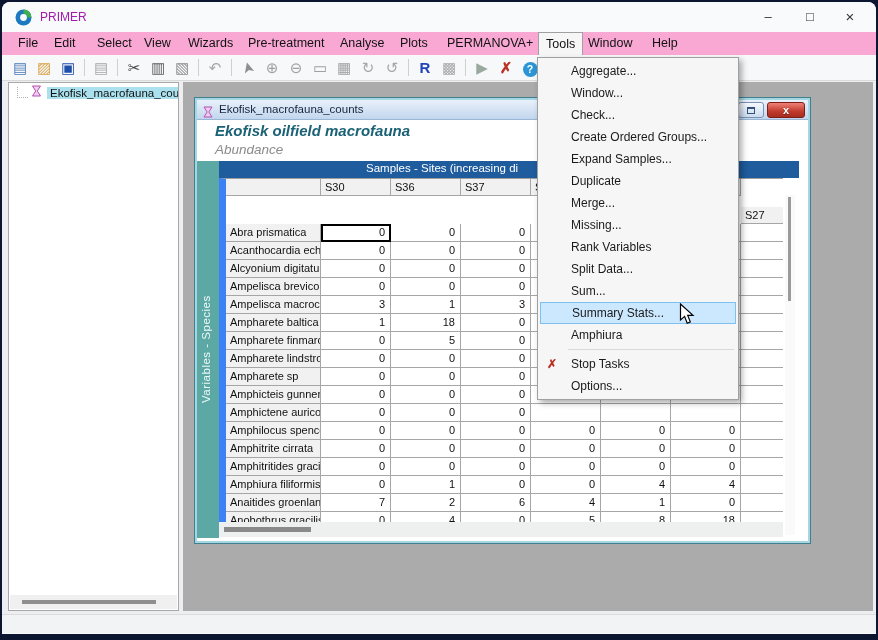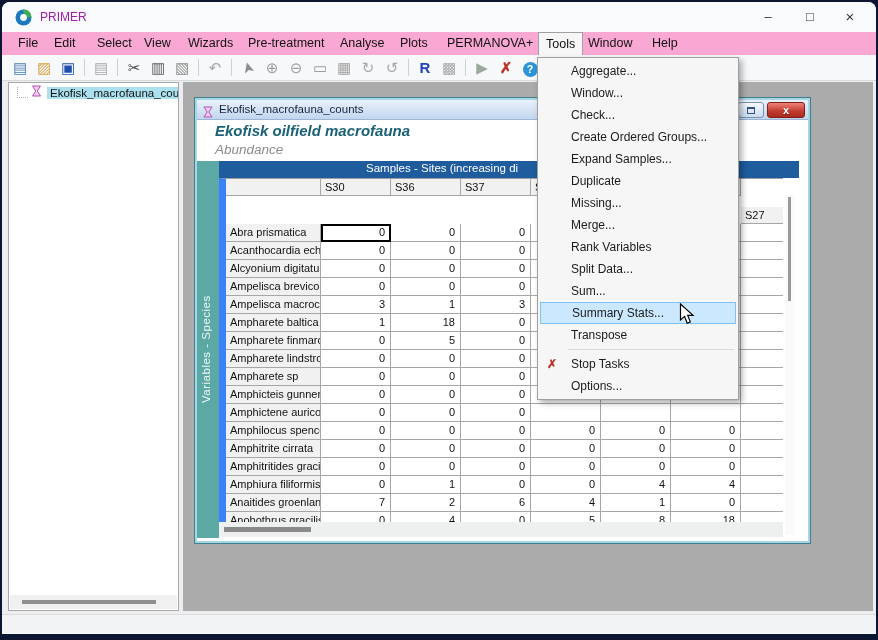--- a/index.html
+++ b/index.html
@@ -393,27 +393,27 @@
 
   <div class="status"></div>
 
   <div class="popup" id="popup">
       <div class="pitem">Aggregate...</div>
       <div class="pitem">Window...</div>
       <div class="pitem">Check...</div>
       <div class="pitem">Create Ordered Groups...</div>
       <div class="pitem">Expand Samples...</div>
       <div class="pitem">Duplicate</div>
+      <div class="pitem">Merge...</div>
       <div class="pitem">Missing...</div>
-      <div class="pitem">Merge...</div>
       <div class="pitem">Rank Variables</div>
       <div class="pitem">Split Data...</div>
       <div class="pitem">Sum...</div>
       <div class="pitem hl">Summary Stats...</div>
-      <div class="pitem">Transpose</div>
+      <div class="pitem">Amphiura</div>
       <div class="psep"></div>
       <div class="pitem">Stop Tasks<span class="picon">✗</span></div>
       <div class="pitem">Options...</div>
     </div>
 
 </div>
 
 <svg class="cursor" width="16" height="23" viewBox="0 0 16 23">
   <path d="M1.5 1 L1.5 17 L5.6 13.4 L8.2 20.2 L11.3 18.9 L8.7 12.4 L14 12.4 Z" fill="#fff" stroke="#000" stroke-width="1.2"></path>
 </svg>

